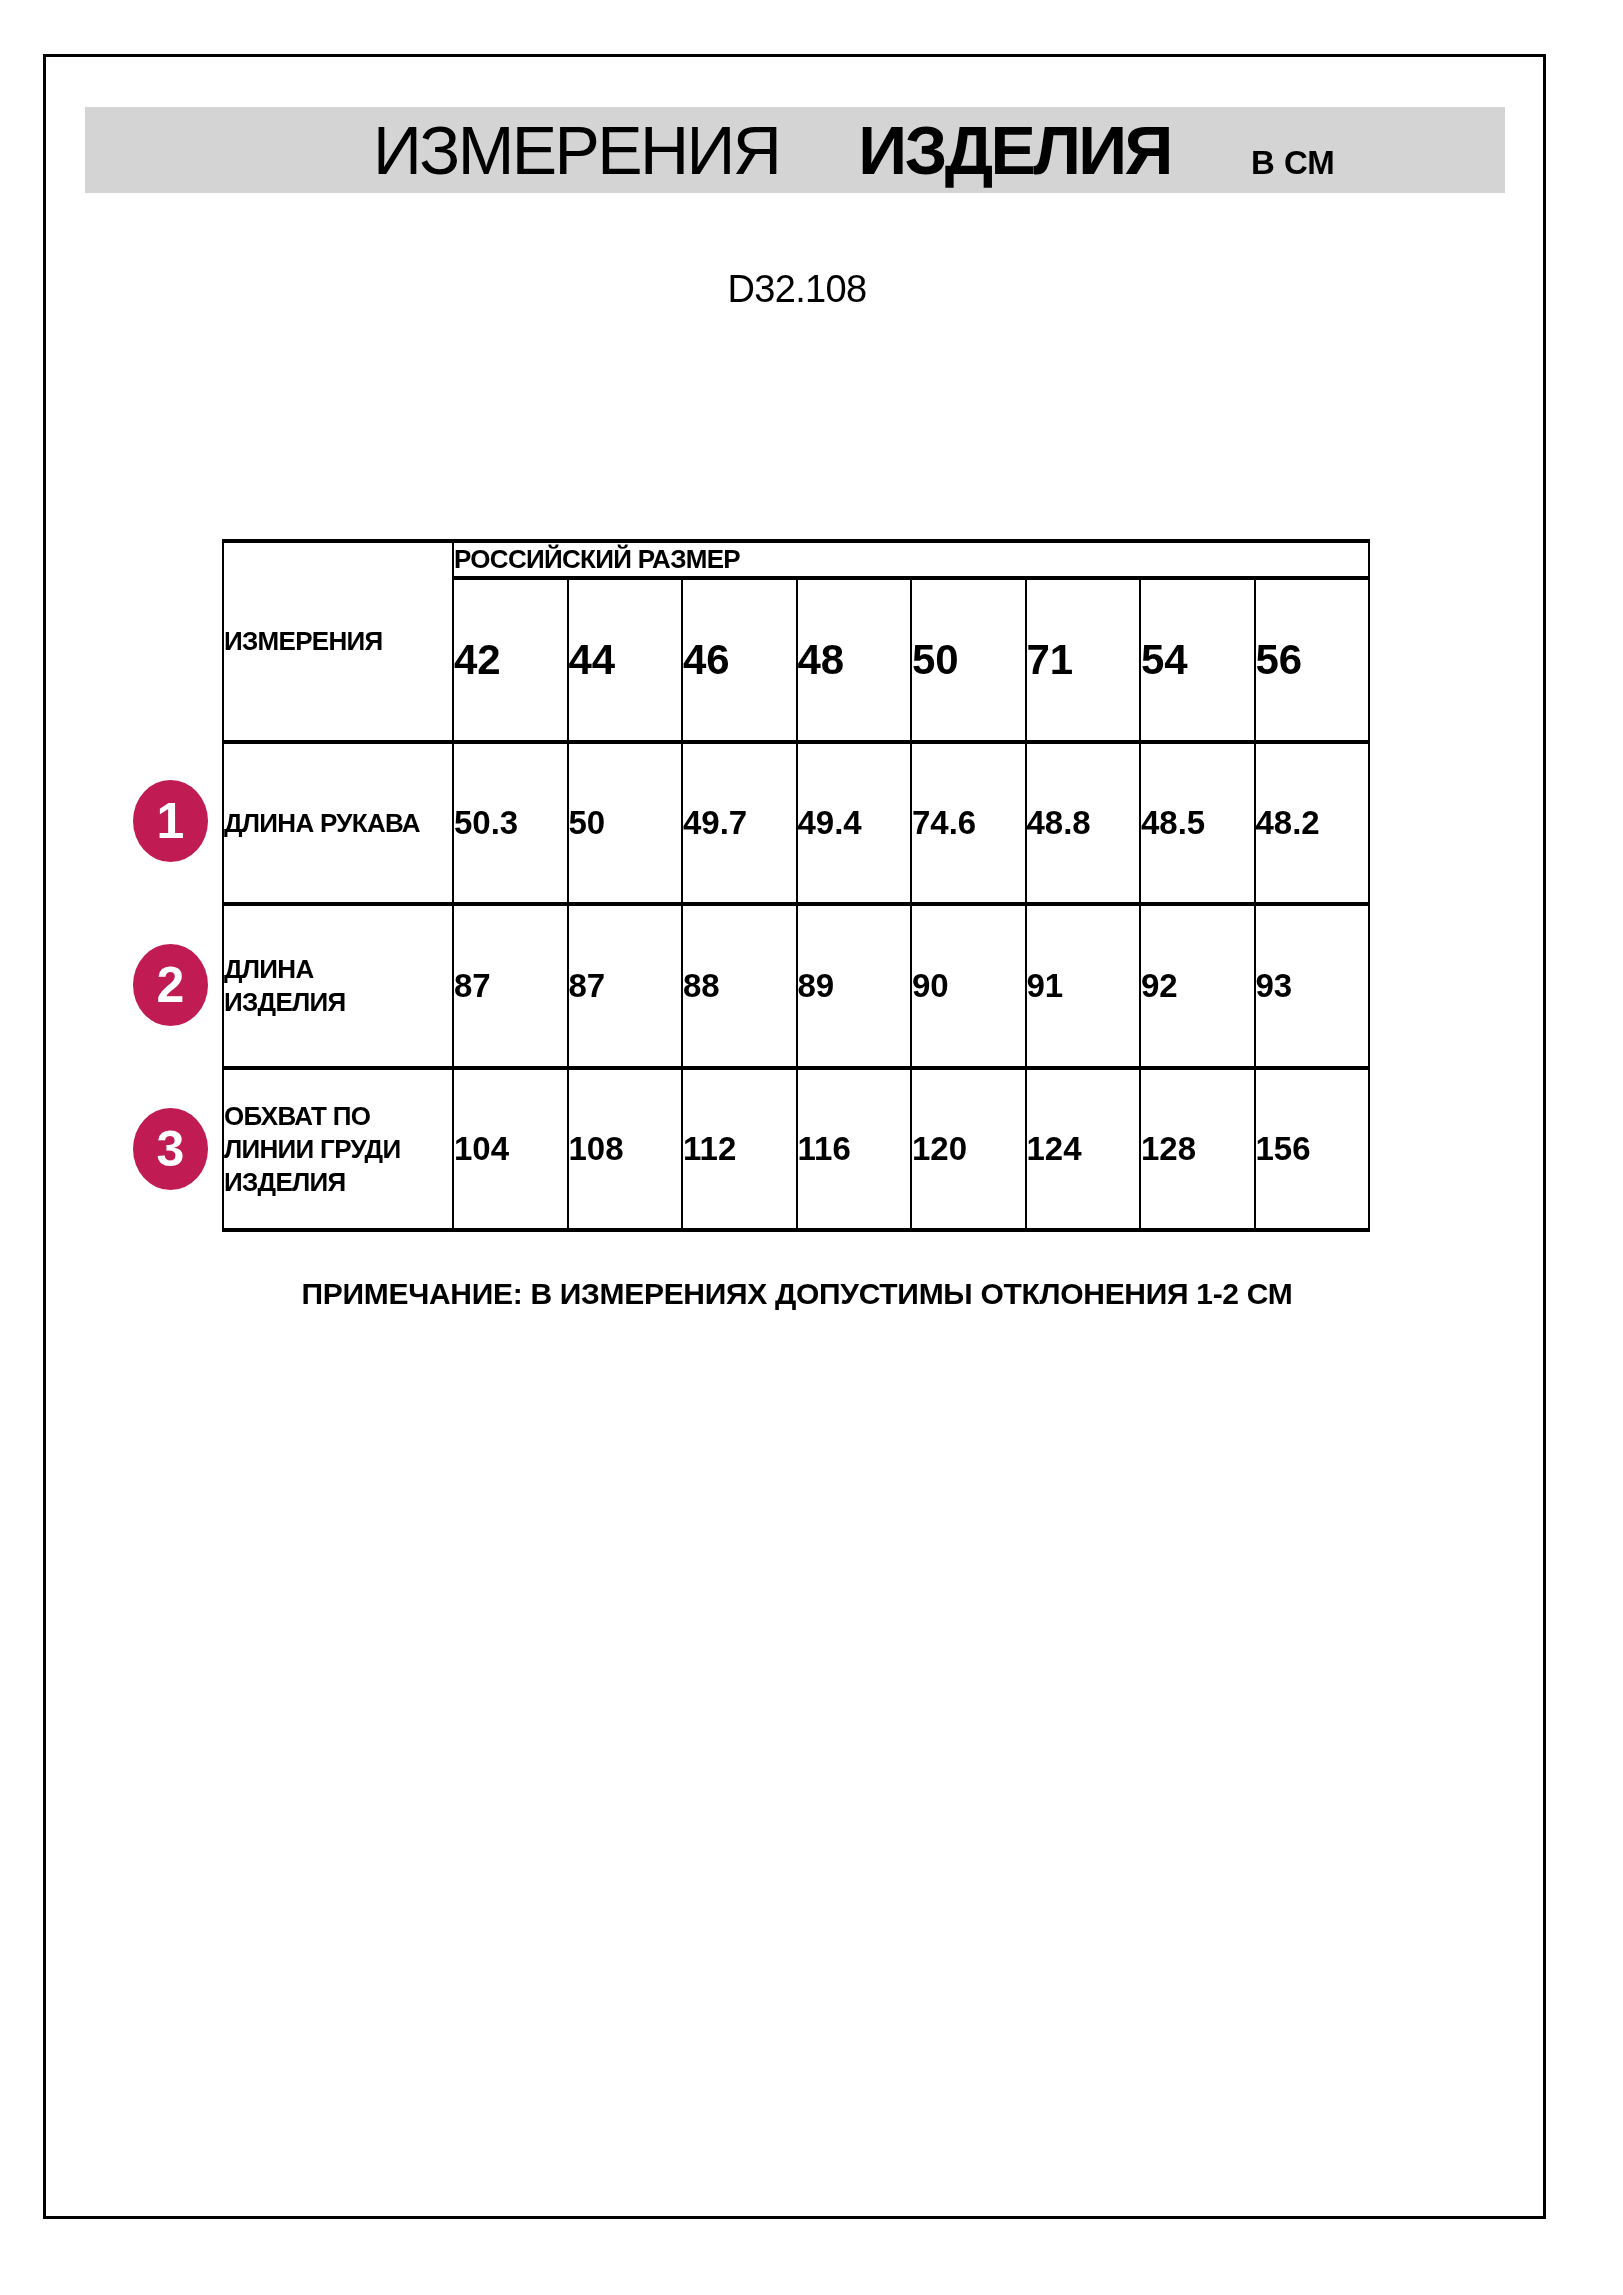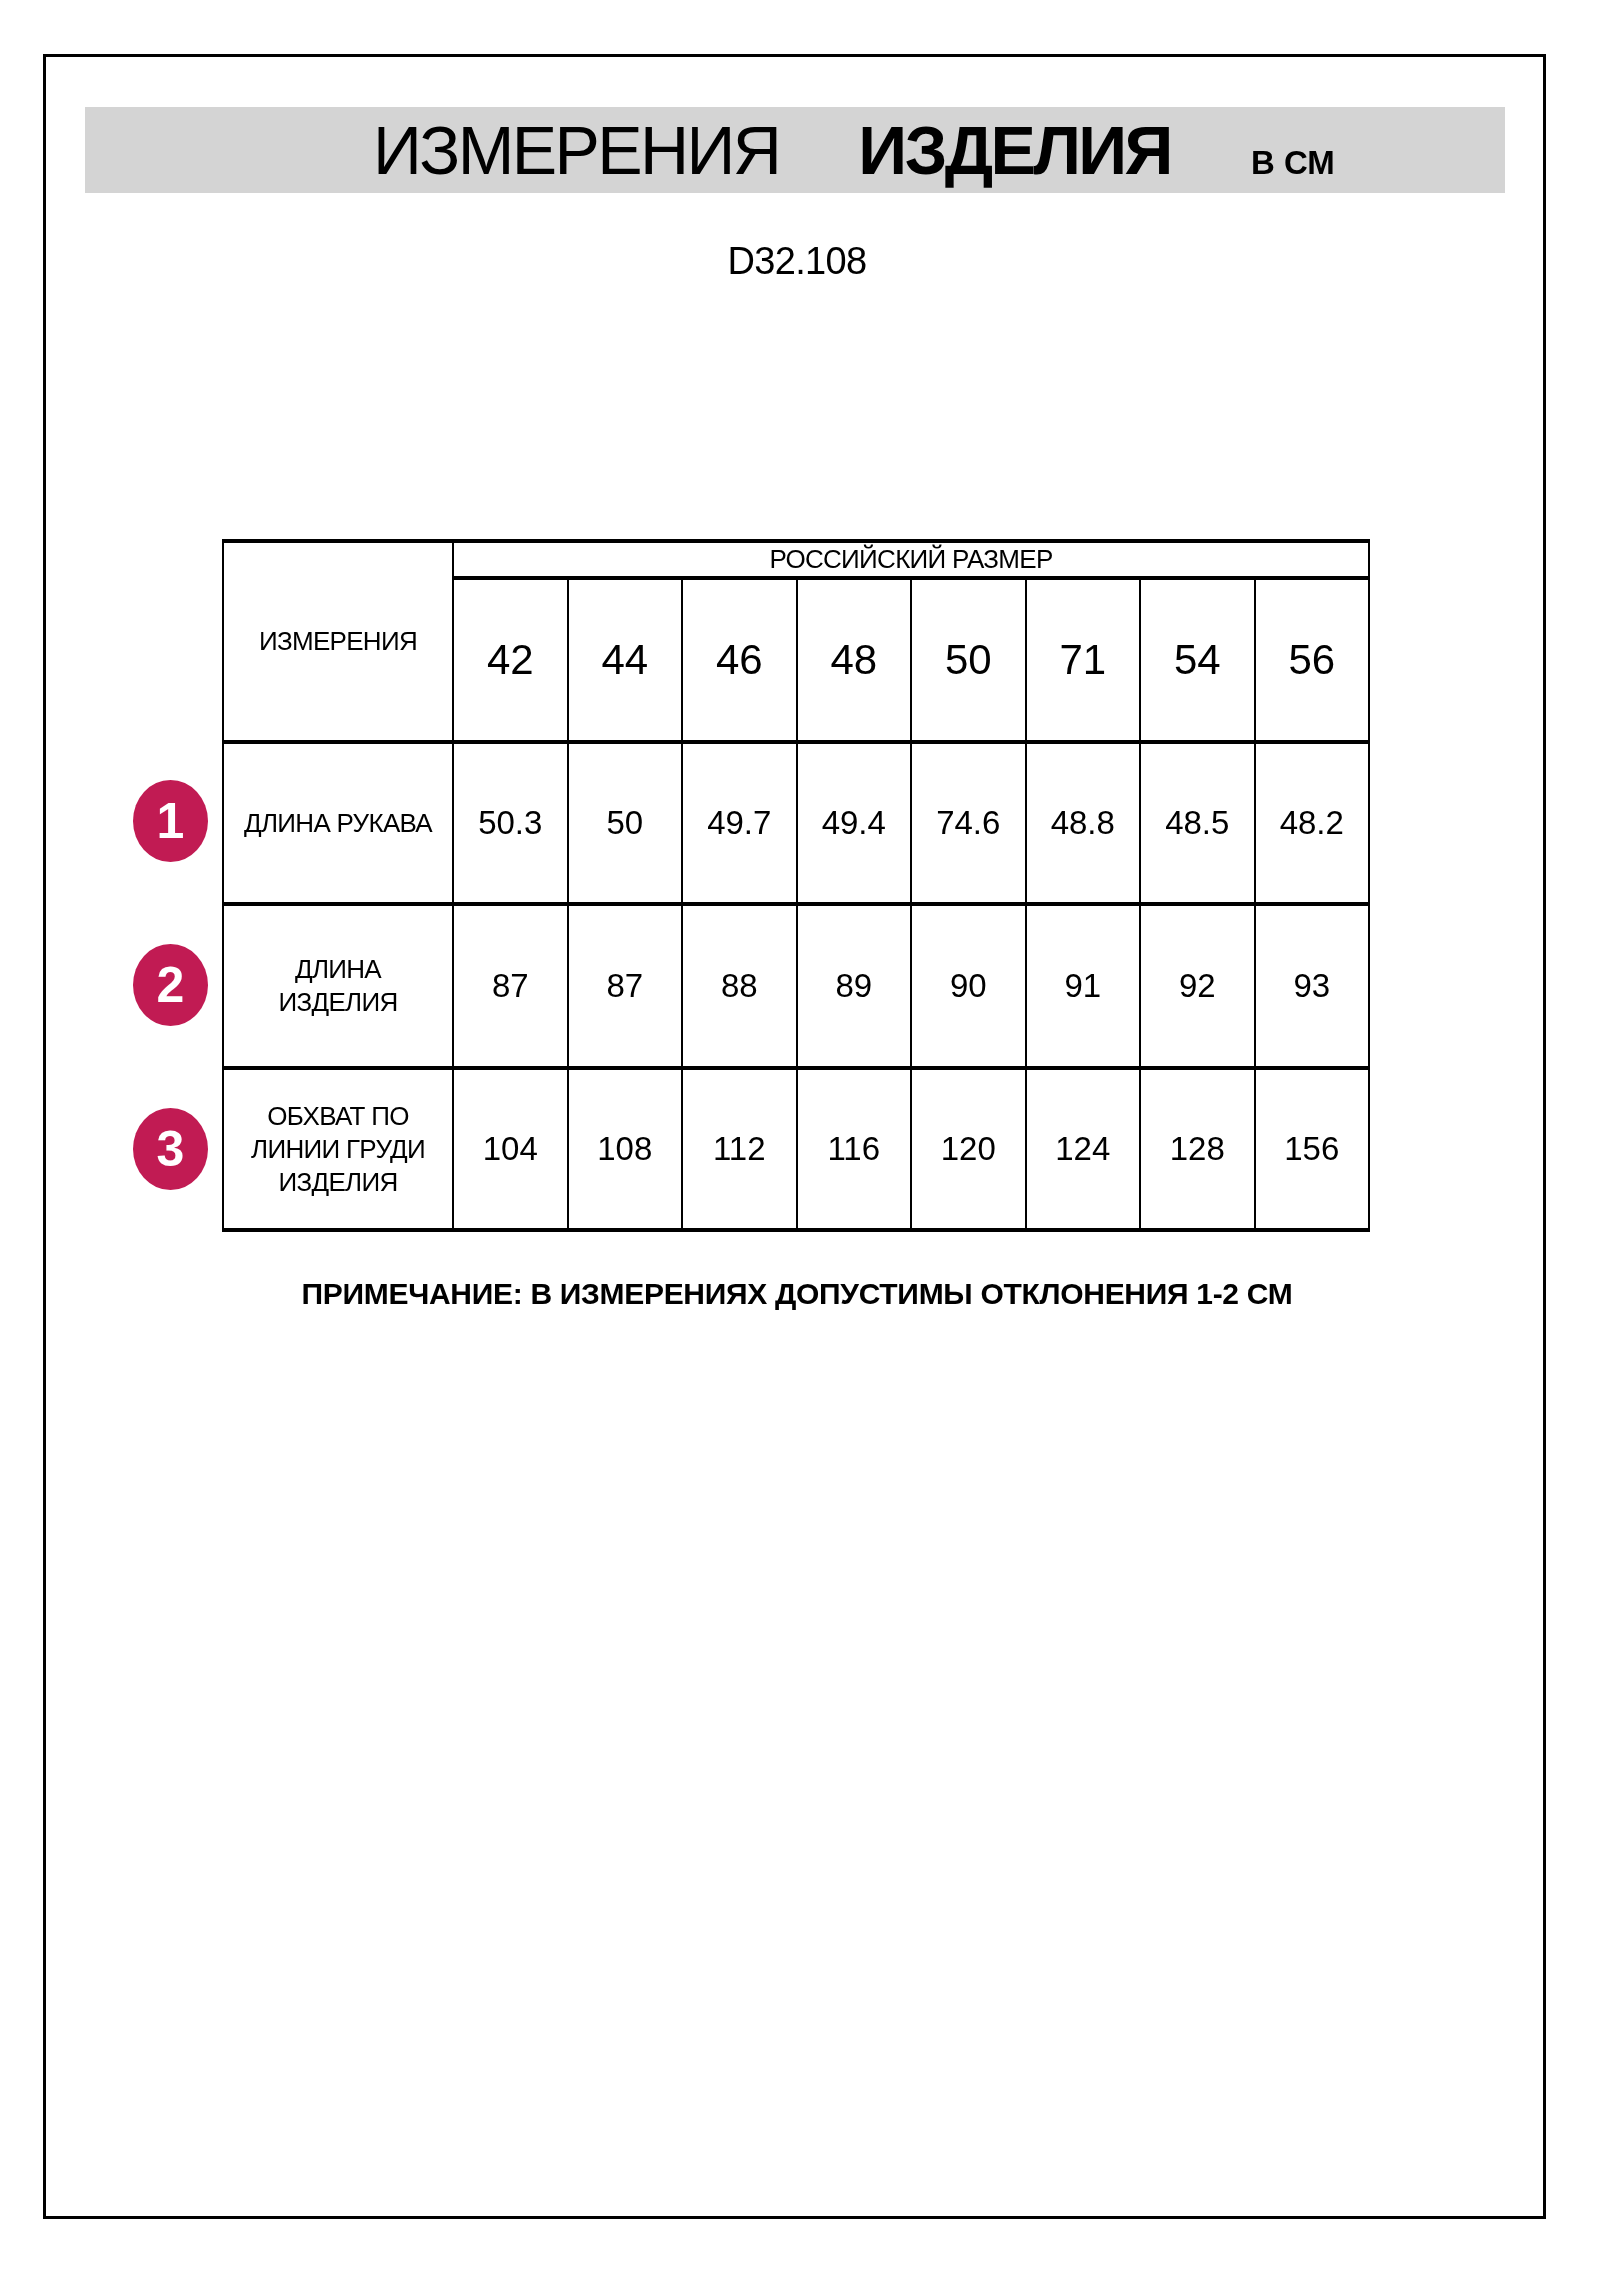--- a/index.html
+++ b/index.html
@@ -44,21 +44,21 @@
   }
   .title-unit{
     font-size:33px;
     font-weight:700;
     letter-spacing:0;
     margin-left:80px;
     white-space:nowrap;
   }
   .product-code{
     position:absolute;
-    left:0;right:29px;top:240px;
+    left:0;right:29px;top:268px;
     text-align:center;
     font-size:38px;
     letter-spacing:-0.7px;
   }
   .intro{
     position:absolute;
     left:0;right:29px;top:300px;
     text-align:center;
     font-size:30px;
     line-height:37px;
@@ -69,24 +69,24 @@
     position:absolute;
     left:222px;top:539px;
     width:1148px;
     border-collapse:collapse;
     table-layout:fixed;
   }
   .size-table td,.size-table th{
     border:2px solid #000;
     border-top-width:4.6px;
     border-bottom-width:4.6px;
-    text-align:center;
+    text-align:left;
     vertical-align:middle;
     padding:0;
-    font-weight:400;
+    font-weight:700;
   }
   .corner-header{
     font-size:26px;
     letter-spacing:-0.7px;
   }
   .group-header{
     font-size:26px;
     font-weight:700;
     letter-spacing:-0.7px;
   }

